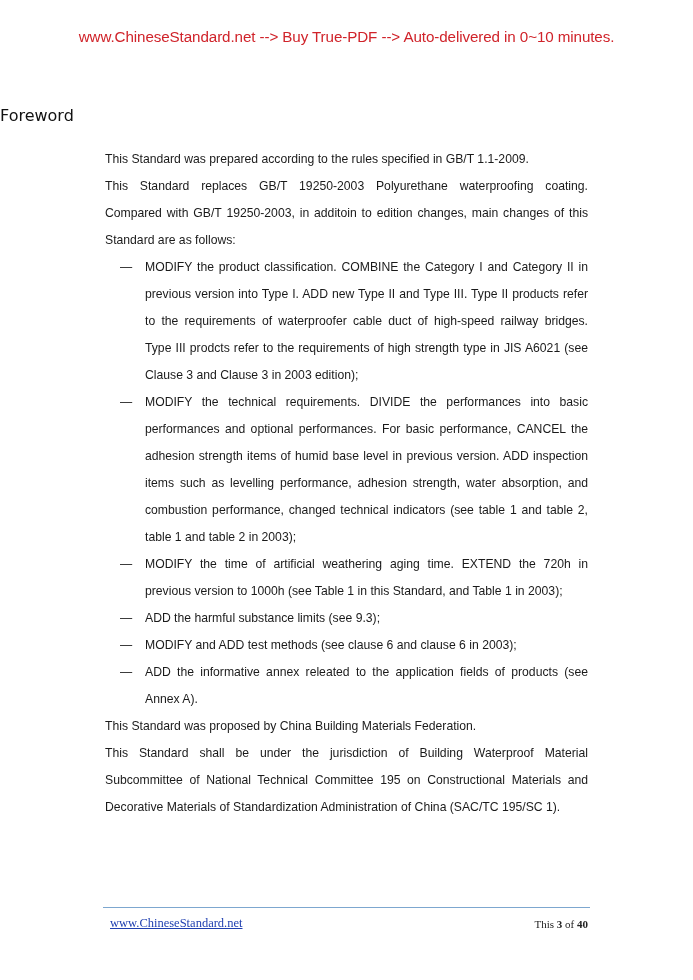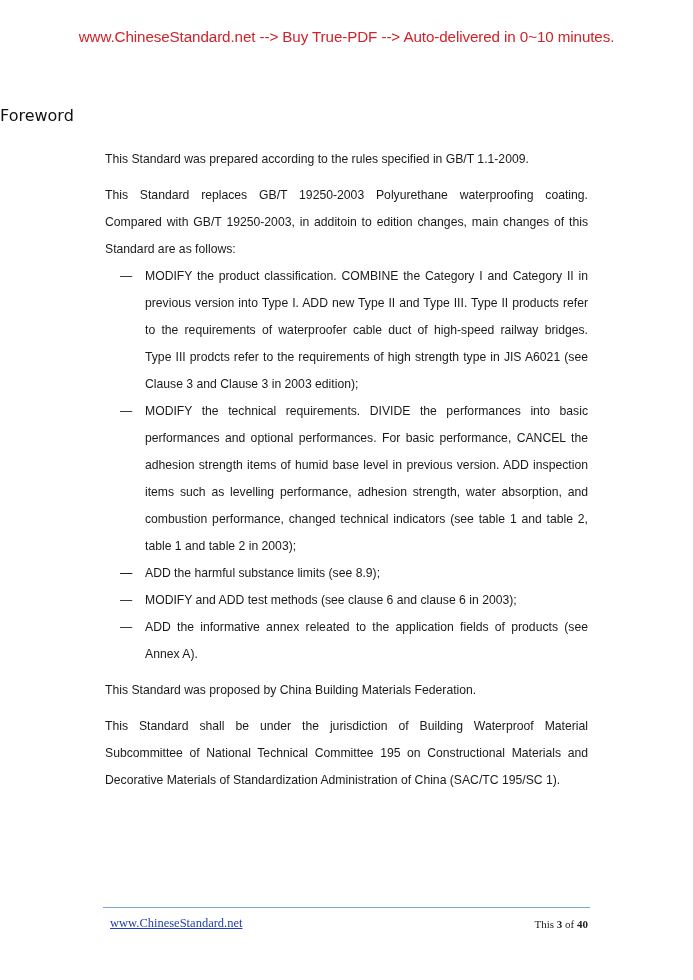--- a/index.html
+++ b/index.html
@@ -4,21 +4,21 @@
 <style>
   html, body { margin: 0; padding: 0; background: #ffffff; }
   body { width: 693px; height: 980px; position: relative; overflow: hidden;
          font-family: "Liberation Sans", sans-serif; color: #1a1a1a; }
   .banner { position: absolute; top: 28px; left: 0; width: 693px; text-align: center;
             color: #d0232a; font-size: 15.2px; letter-spacing: -0.1px; }
   .title { position: absolute; top: 106px; left: 0; width: 693px; text-align: left;
            font-family: "DejaVu Sans", sans-serif; font-size: 16px; color: #111; }
   .content { position: absolute; top: 146px; left: 105px; width: 483px; font-size: 12.2px; }
   .para { margin: 0; line-height: 27px; text-align: justify; text-align-last: left; }
-  .para.gap { margin-top: 9px; }
+  .para.gap { margin-top: 0; }
   ul.changes { list-style: none; margin: 0; padding: 0; }
   ul.changes li { position: relative; padding-left: 40px; line-height: 27px; text-align: justify; }
   .dash { position: absolute; left: 15px; top: 0; }
   .footer-rule { position: absolute; top: 907px; left: 103px; width: 487px; height: 1px; background: #7da7cf; }
   .footer-link { position: absolute; top: 916px; left: 110px; font-family: "Liberation Serif", serif;
                  font-size: 12.5px; color: #1f3fb0; text-decoration: underline; text-align: center; }
   .footer-page { position: absolute; top: 918px; right: 105px; font-family: "Liberation Serif", serif;
                  font-size: 11px; color: #222; }
   .footer-page b { font-weight: bold; }
 </style>
@@ -28,22 +28,22 @@
 <div class="banner">www.ChineseStandard.net --&gt; Buy True-PDF --&gt; Auto-delivered in 0~10 minutes.</div>
 
 <h1 class="title" style="margin:0;font-weight:normal;">Foreword</h1>
 
 <div class="content">
   <p class="para">This Standard was prepared according to the rules specified in GB/T 1.1-2009.</p>
   <p class="para gap">This Standard replaces GB/T 19250-2003 Polyurethane waterproofing coating. Compared with GB/T 19250-2003, in additoin to edition changes, main changes of this Standard are as follows:</p>
   <ul class="changes">
     <li><span class="dash">—</span><span>MODIFY the product classification. COMBINE the Category I and Category II in previous version into Type I. ADD new Type II and Type III. Type II products refer to the requirements of waterproofer cable duct of high-speed railway bridges. Type III prodcts refer to the requirements of high strength type in JIS A6021 (see Clause 3 and Clause 3 in 2003 edition);</span></li>
     <li><span class="dash">—</span><span>MODIFY the technical requirements. DIVIDE the performances into basic performances and optional performances. For basic performance, CANCEL the adhesion strength items of humid base level in previous version. ADD inspection items such as levelling performance, adhesion strength, water absorption, and combustion performance, changed technical indicators (see table 1 and table 2, table 1 and table 2 in 2003);</span></li>
-    <li><span class="dash">—</span></li>
-    <li><span class="dash">—</span><span>ADD the harmful substance limits (see 8.9);</span></li>
+    <li><span class="dash">—</span><span>MODIFY the time of artificial weathering aging time. EXTEND the 720h in previous version to 1000h (see Table 1 in this Standard, and Table 1 in 2003);</span></li>
+    <li><span class="dash">—</span><span>ADD the harmful substance limits (see 9.3);</span></li>
     <li><span class="dash">—</span><span>MODIFY and ADD test methods (see clause 6 and clause 6 in 2003);</span></li>
     <li><span class="dash">—</span><span>ADD the informative annex releated to the application fields of products (see Annex A).</span></li>
   </ul>
   <p class="para gap">This Standard was proposed by China Building Materials Federation.</p>
   <p class="para gap">This Standard shall be under the jurisdiction of Building Waterproof Material Subcommittee of National Technical Committee 195 on Constructional Materials and Decorative Materials of Standardization Administration of China (SAC/TC 195/SC 1).</p>
 </div>
 
 <div class="footer-rule"></div>
 <a class="footer-link">www.ChineseStandard.net</a>
 <div class="footer-page"><span>This </span><b>3</b><span> of </span><b>40</b></div>

